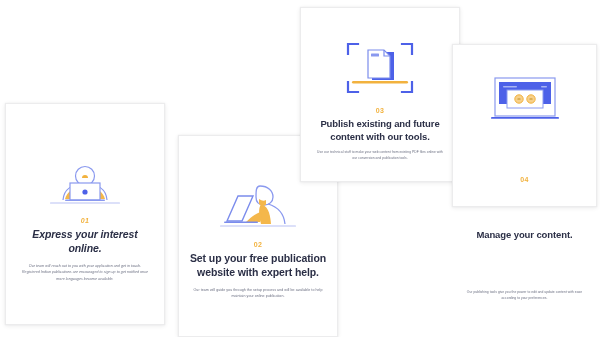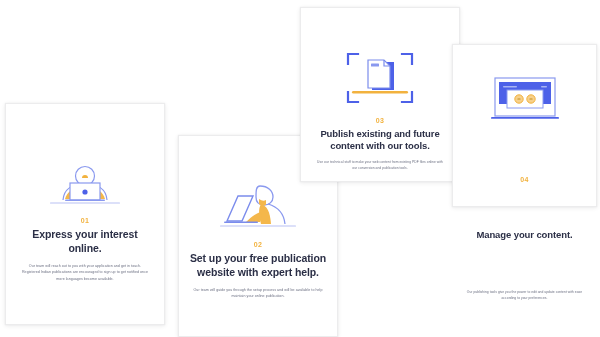--- a/index.html
+++ b/index.html
@@ -27,23 +27,23 @@
     background: #ffffff;
     border: 1px solid #ececed;
     box-shadow: 0 1px 4px rgba(60, 60, 70, 0.10), 0 0 1px rgba(60,60,70,0.08);
     box-sizing: border-box;
     display: flex;
     flex-direction: column;
     align-items: center;
   }
 
   
-  .card-01 { left: 5px;   top: 103px; width: 160px; height: 222px; }
+  .card-01 { left: 5px;   top: 103px; width: 160px; height: 222px; font-style: italic; }
   .card-02 { left: 178px; top: 135px; width: 160px; height: 202px; }
-  .card-03 { left: 300px; top: 7px;   width: 160px; height: 175px; justify-content: center; }
+  .card-03 { left: 300px; top: 7px;   width: 160px; height: 175px; }
   .card-04 { left: 452px; top: 44px;  width: 145px; height: 163px; gap: 42px; }
 
   .illus {
     width: 100%;
     display: flex;
     justify-content: center;
     align-items: flex-end;
     flex: 0 0 auto;
   }
   .card-01 .illus { height: 70px; padding-top: 32px; }

